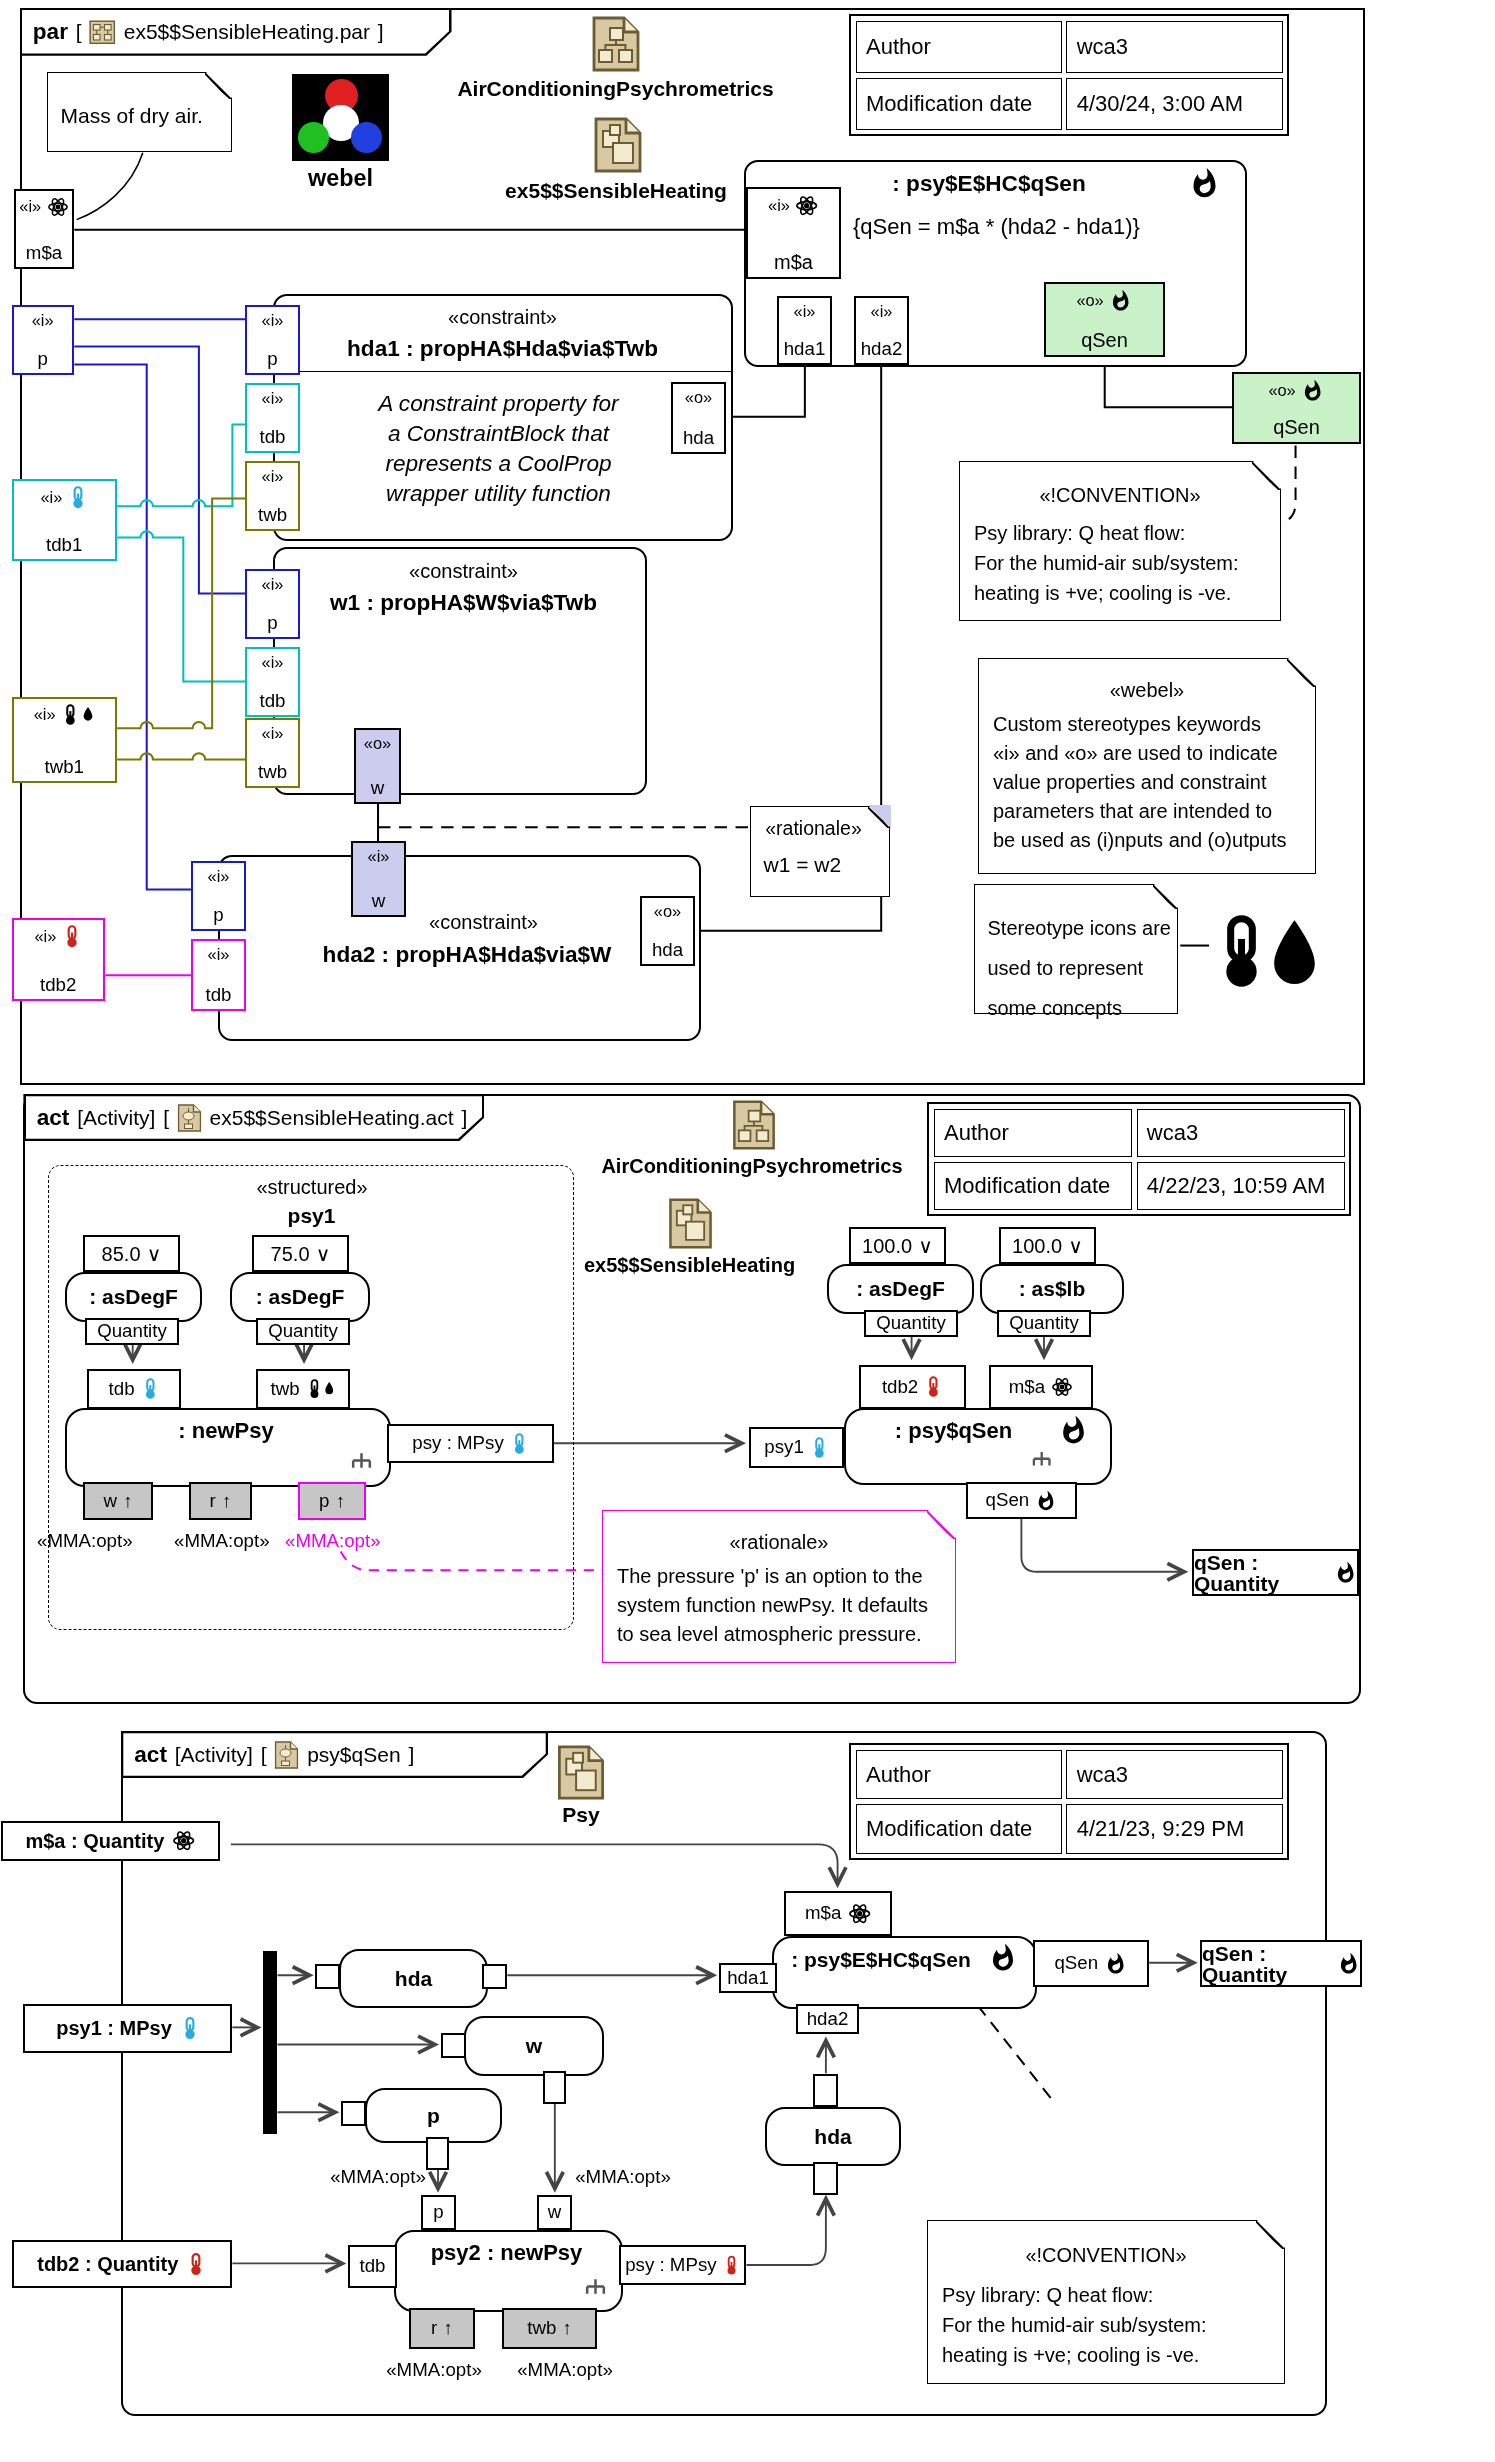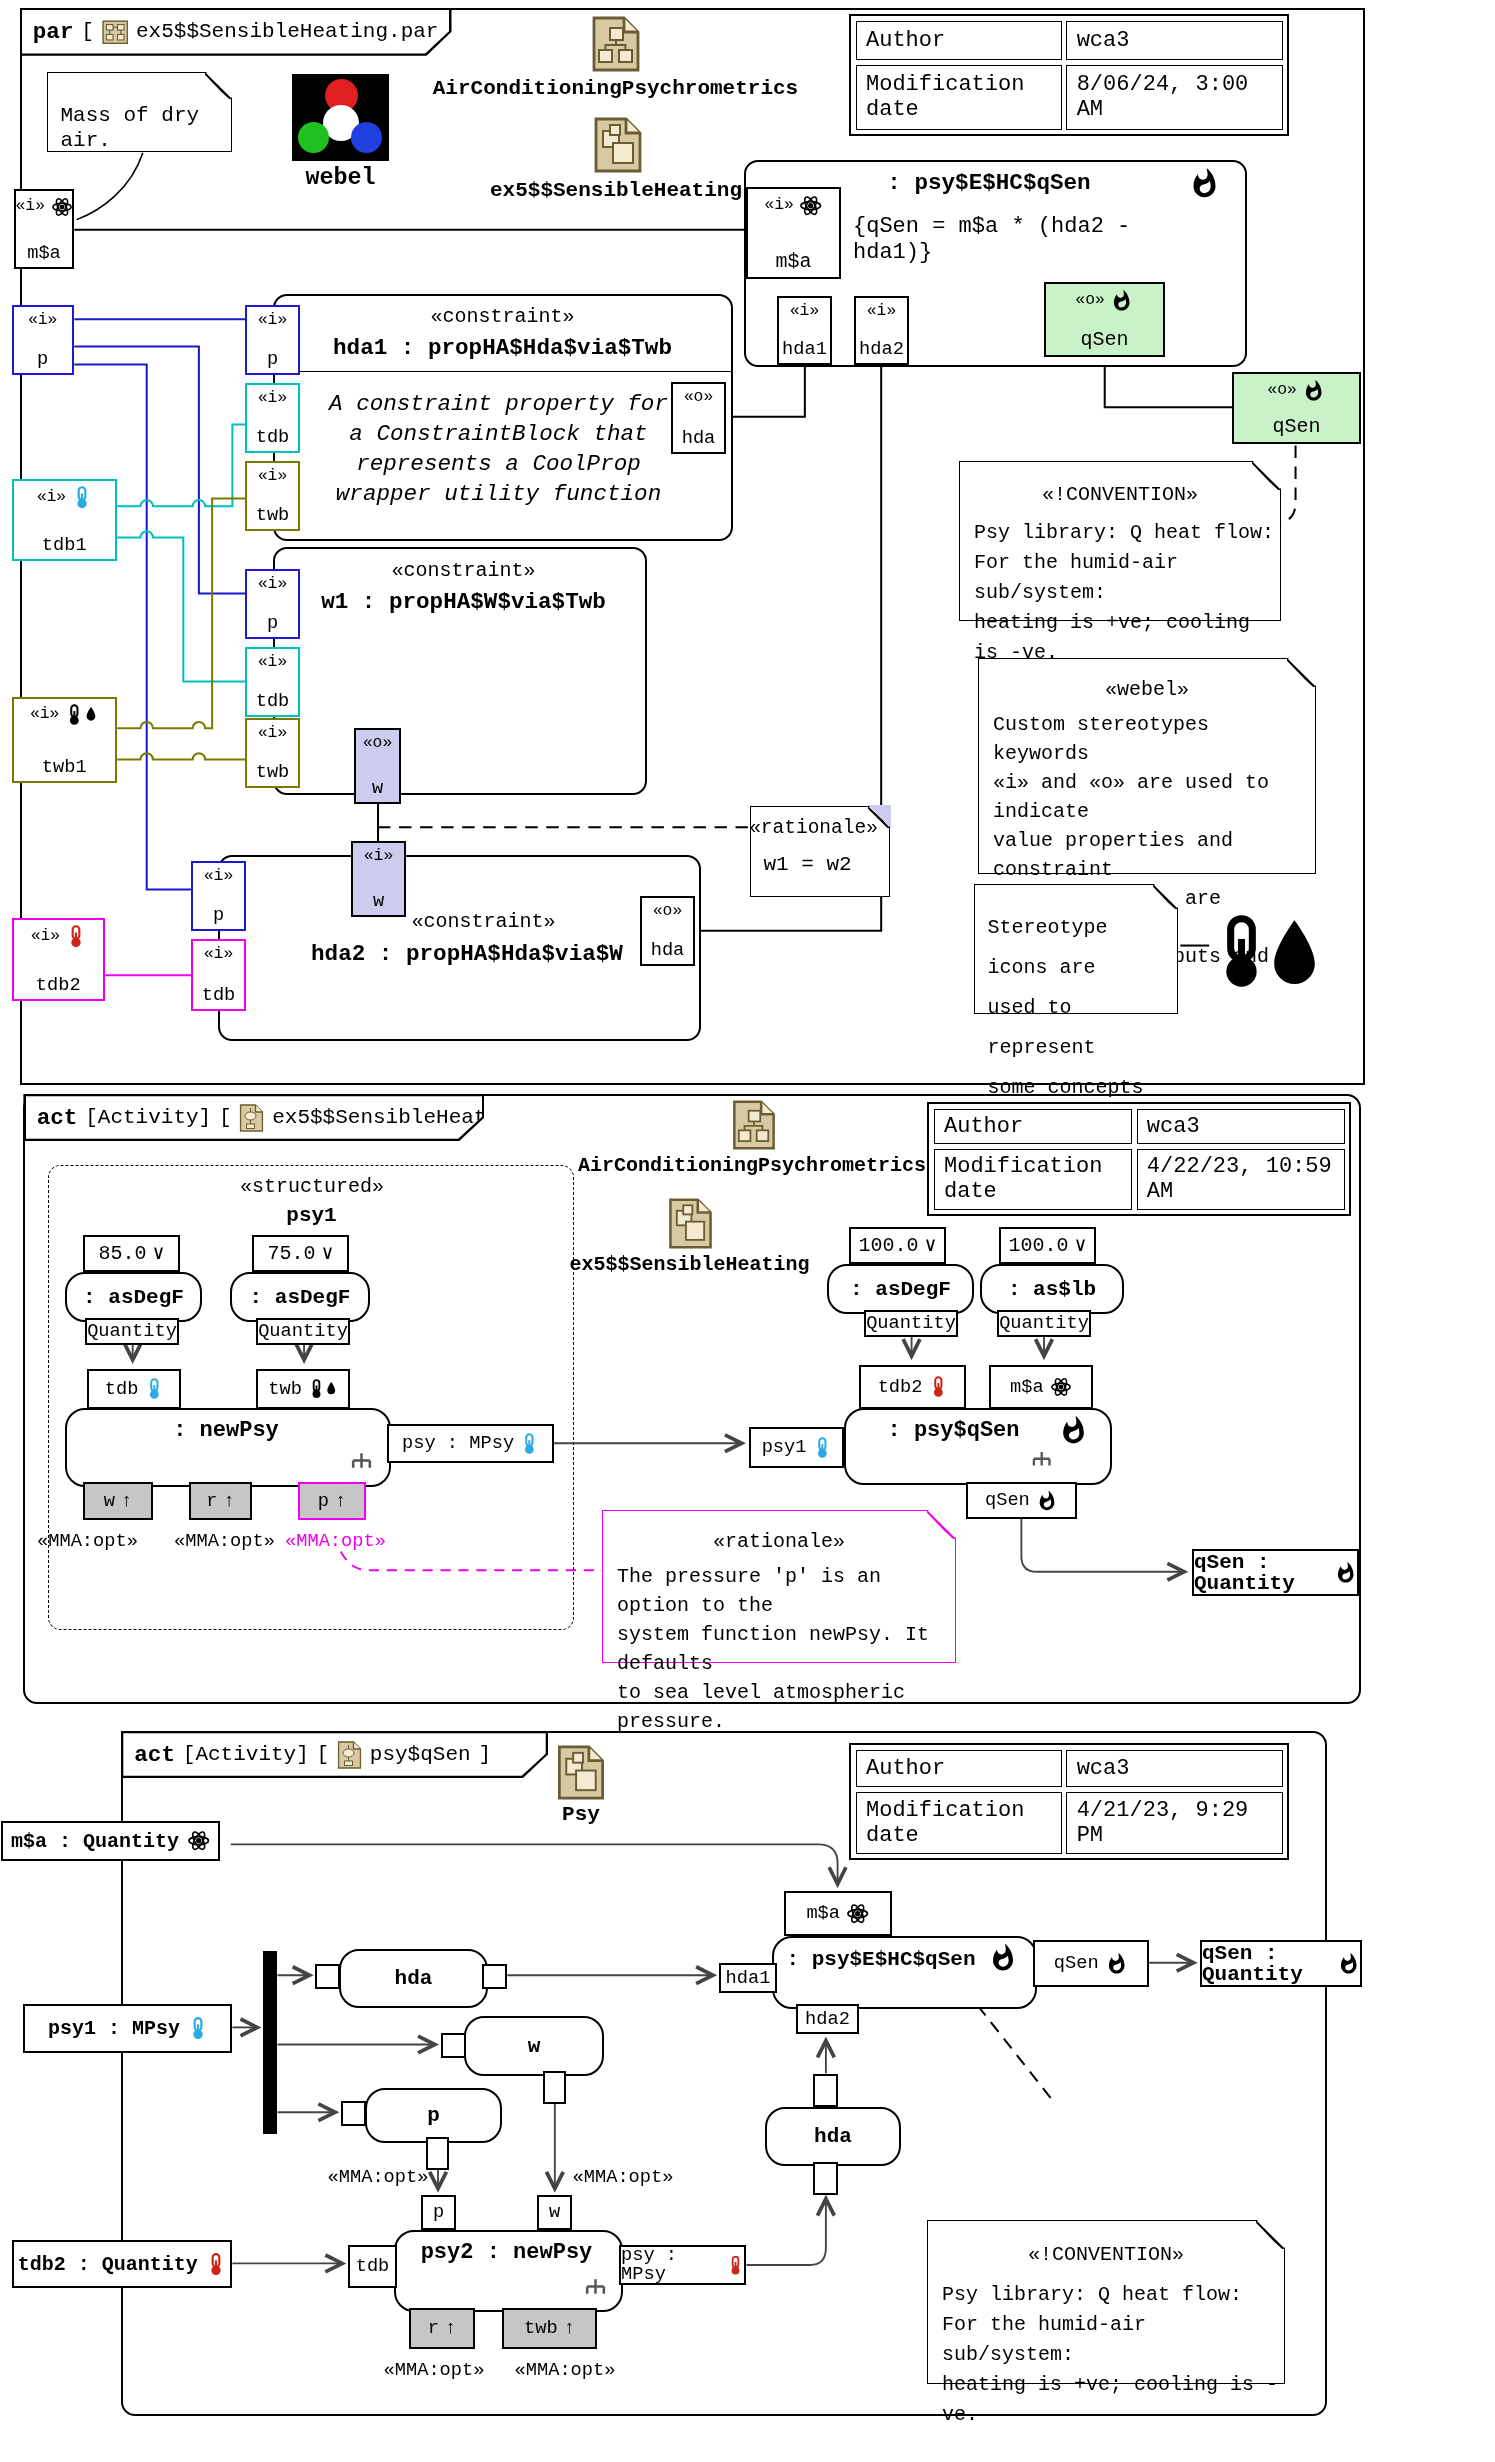--- a/index.html
+++ b/index.html
@@ -1,17 +1,17 @@
 <!DOCTYPE html>
 <html style="font-size:12.5px"><head>
 <meta charset="utf-8">
 <style>
   html,body{margin:0;padding:0;background:#fff}
   #canvas{position:relative;width:1496px;height:2462px;background:#fff;
-          font-family:Liberation Mono, monospace;color:#000;overflow:hidden}
+          font-family:Liberation Sans, sans-serif;color:#000;overflow:hidden}
   .frame{position:absolute;border:2.3px solid #000;background:#fff}
   .rd{border-radius:14px}
   .tab{position:absolute;background:#000;clip-path:polygon(0 0,100% 0,100% 50%,calc(100% - 25px) 100%,0 100%)}
   .tab .tin{position:absolute;inset:2.3px;background:#fff;display:flex;align-items:center;gap:7.8px;padding:0 11px;
             font-size:21px;clip-path:polygon(0 0,100% 0,100% 48%,calc(100% - 24px) 100%,0 100%)}
   .meta{position:absolute;border:2.3px solid #000;background:#fff;display:grid;grid-template-columns:1fr 1.05fr;gap:4.7px;padding:4.7px}
   .meta>div{border:1.9px solid #000;display:flex;align-items:center;padding:0 9.3px;font-size:22px;background:#fff}
   .blk{position:absolute;border:2.2px solid #000;border-radius:14px;background:#fff}
   .sep{position:absolute;left:0;right:0;border-top:1.9px solid #000}
   .port{position:absolute;border:2.2px solid #000;background:#fff;display:flex;flex-direction:column;align-items:center;
@@ -179,21 +179,21 @@
         </svg>
       <span>ex5$$SensibleHeating.par</span>
       <span>]</span>
     </div>
   </div>
 
   <div class="meta" style="left:849px;top:14px;width:427px;height:109px">
     <div>Author</div>
     <div>wca3</div>
     <div>Modification date</div>
-    <div>8/06/24, 3:00 AM</div>
+    <div>4/30/24, 3:00 AM</div>
   </div>
 
   <svg class="abs" style="left:592px;top:15.6px" width="48" height="56" viewBox="0 0 24 28">
       <use href="#pkghier"></use>
     </svg>
   <div class="lbl bold ctr" style="left:421px;top:75px;width:389px;height:26.5px;font-size:21px">AirConditioningPsychrometrics</div>
 
   <div class="note" style="left:47px;top:72px;width:185px;height:80px">
     <svg class="fold" width="28" height="28" viewBox="0 0 36 36">
       <polygon points="0,0 36,0 36,36" fill="#fff"></polygon>

